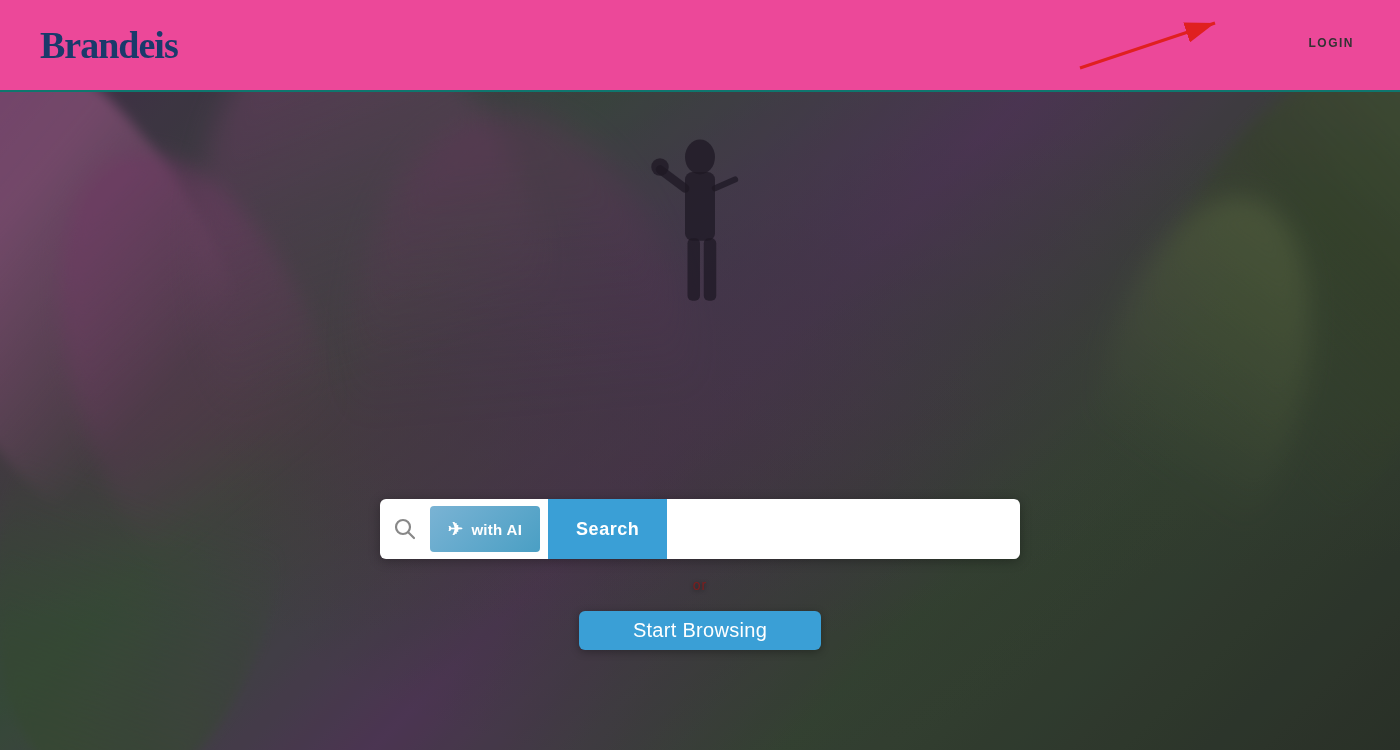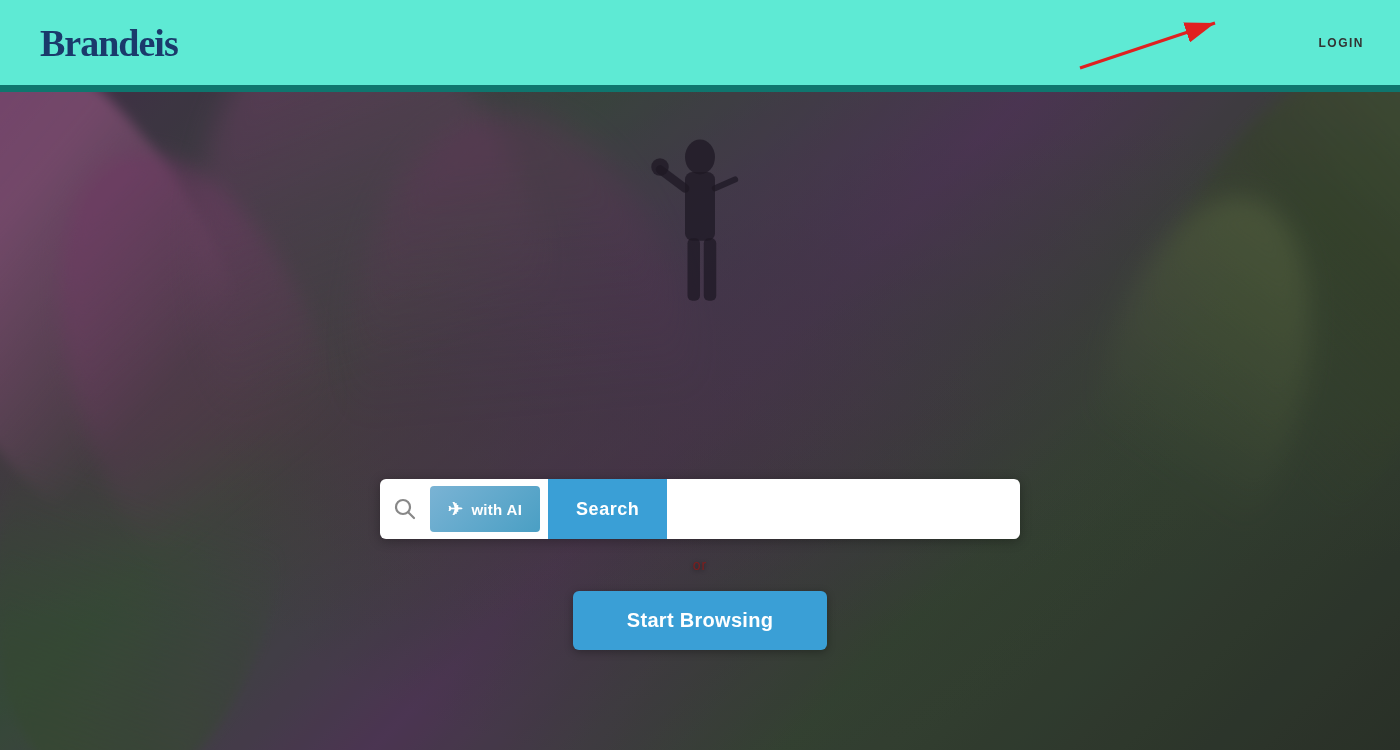--- a/index.html
+++ b/index.html
@@ -9,26 +9,26 @@
       height: 750px;
       overflow: hidden;
       font-family: Arial, sans-serif;
     }
 
     
     #navbar {
       position: absolute;
       top: 0; left: 0; right: 0;
       height: 92px;
-      background: #5eead4;
+      background: #ec4899;
       display: flex;
       align-items: center;
       padding: 0 40px;
       z-index: 10;
-      border-bottom: 7px solid #0f766e;
+      border-bottom: 2px solid #0f766e;
     }
 
     #logo {
       font-size: 38px;
       font-weight: 700;
       color: #1a3a6b;
       font-family: Georgia, serif;
       letter-spacing: -1px;
       margin-right: 50px;
       white-space: nowrap;
@@ -52,21 +52,21 @@
     }
 
     #login-label {
       font-size: 12px;
       font-weight: 700;
       letter-spacing: 1.5px;
       color: #333;
       text-transform: uppercase;
       cursor: pointer;
       position: absolute;
-      right: 36px;
+      right: 46px;
       top: 36px;
     }
 
     
     #hero {
       position: absolute;
       top: 92px;
       left: 0; right: 0;
       height: calc(750px - 92px);
       overflow: hidden;
@@ -186,24 +186,24 @@
       font-size: 14px;
       font-weight: 400;
       letter-spacing: 1px;
       text-shadow: 0 1px 4px rgba(0,0,0,0.4);
     }
 
     #start-browsing-btn {
       background: #3a9fd6;
       border: none;
       border-radius: 6px;
-      padding: 18px 54px;
+      padding: 8px 54px;
       color: #fff;
       font-size: 20px;
-      font-weight: 700;
+      font-weight: 400;
       cursor: pointer;
       letter-spacing: 0.3px;
       box-shadow: 0 2px 8px rgba(0,0,0,0.3);
     }
 
     
     #red-arrow {
       position: absolute;
       top: 8px;
       right: 160px;

